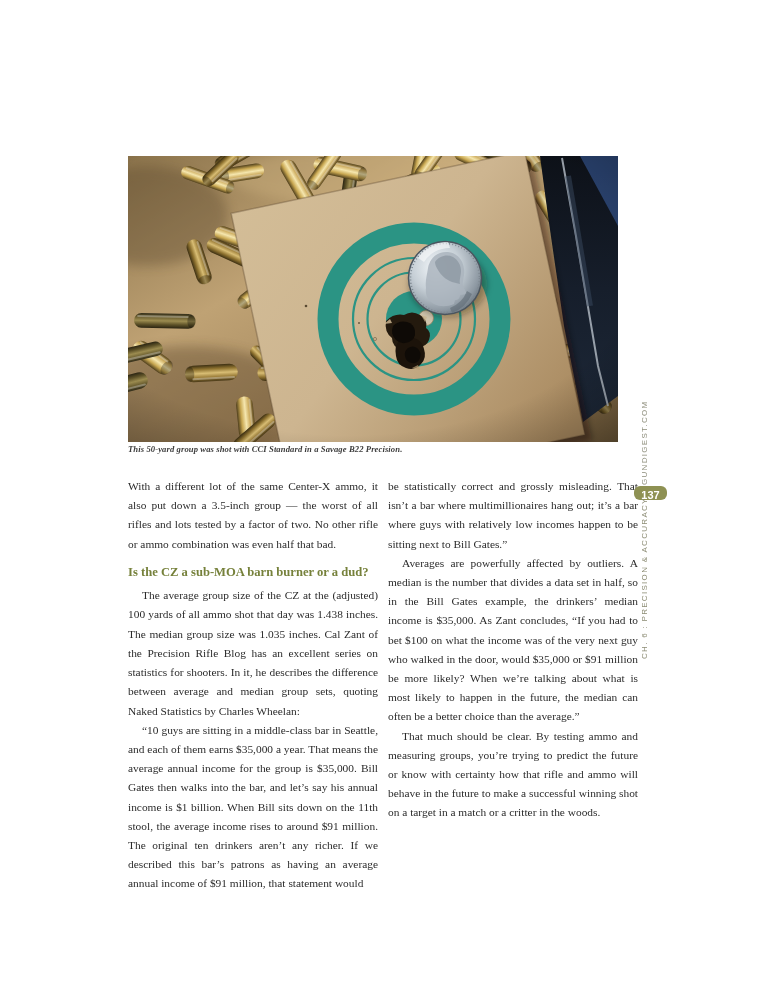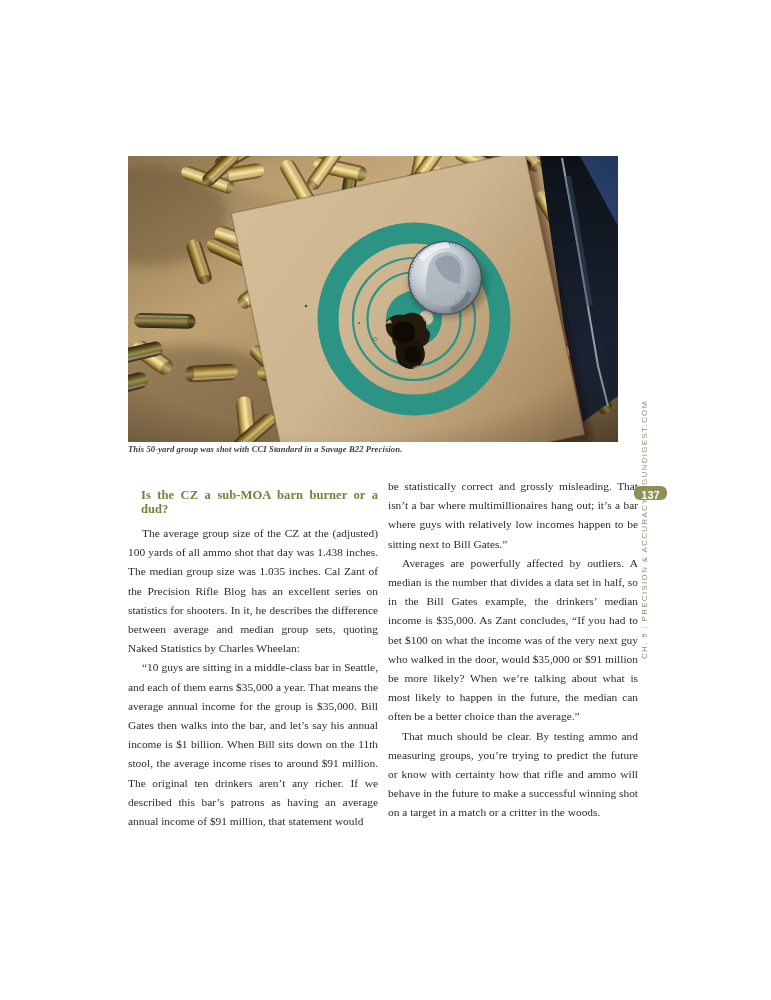--- a/index.html
+++ b/index.html
@@ -9,21 +9,21 @@
   .photo svg{display:block;}
   .caption{position:absolute;left:128px;top:444px;width:490px;
            font:italic bold 8.6px/1.3 "Liberation Serif", serif;color:#3c3c3c;letter-spacing:.1px;}
   .col{position:absolute;top:477px;width:250px;font-size:11.4px;line-height:19.2px;
        text-align:justify;}
   .col-left{left:128px;}
   .col-right{left:388px;}
   .col p{margin:0;}
   .col p.indent{text-indent:14px;}
   .col .ital{}
-  h2.sec{font:bold 12.6px/1.15 "Liberation Serif", serif;color:#76813b;margin:11px 0 7px 13px;}
+  h2.sec{font:bold 12.6px/1.15 "Liberation Serif", serif;color:#76813b;margin:11px 0 7px 0;}
   .vert{position:absolute;transform:rotate(-90deg);font-family:"Liberation Sans", sans-serif;
         font-size:8px;letter-spacing:1.3px;color:#8d8d7b;text-align:center;white-space:nowrap;}
   .site-url{width:84px;height:12px;left:604px;top:437px;}
   .chapter{width:156px;height:12px;left:568px;top:575px;color:#8c8c74;}
   .badge{position:absolute;left:634px;top:486px;width:33px;height:14px;background:#8e9153;
          color:#ffffff;font:bold 11px/19px "Liberation Sans", sans-serif;text-align:center;border-radius:6px;}
 </style>
 </head>
 <body>
 
@@ -474,20 +474,21 @@
         <path d="M344,138 a36.5,36.5 0 0 1 -20,19 l-2,-5 a30,30 0 0 0 17,-17 z" fill="#5f6a74" opacity="0.6"></path>
       </g>
 
       <rect x="0" y="0" width="490" height="286" fill="url(#vig)"></rect>
     </svg>
   </figure>
 
   <div class="caption">This 50-yard group was shot with CCI Standard in a Savage B22 Precision.</div>
 
   <div class="col col-left">
+    <p>With a different lot of the same Center-X ammo, it also put down a 3.5-inch group — the worst of all rifles and lots tested by a factor of two. No other rifle or ammo combination was even half that bad.</p>
     <h2 class="sec">Is the CZ a sub-MOA barn burner or a dud?</h2>
     <p class="indent"><span>The average group size of the CZ at the (adjusted) 100 yards of all ammo shot that day was 1.438 inches. The median group size was 1.035 inches. Cal Zant of the Precision Rifle Blog has an excellent series on statistics for shooters. In it, he describes the difference between average and median group sets, quoting </span><span class="ital">Naked Statistics</span><span> by Charles Wheelan:</span></p>
     <p class="indent">“10 guys are sitting in a middle-class bar in Seattle, and each of them earns $35,000 a year. That means the average annual income for the group is $35,000. Bill Gates then walks into the bar, and let’s say his annual income is $1 billion. When Bill sits down on the 11th stool, the average income rises to around $91 million. The original ten drinkers aren’t any richer. If we described this bar’s patrons as having an average annual income of $91 million, that statement would</p>
   </div>
 
   <div class="col col-right">
     <p>be statistically correct and grossly misleading. That isn’t a bar where multimillionaires hang out; it’s a bar where guys with relatively low incomes happen to be sitting next to Bill Gates.”</p>
     <p class="indent">Averages are powerfully affected by outliers. A median is the number that divides a data set in half, so in the Bill Gates example, the drinkers’ median income is $35,000. As Zant concludes, “If you had to bet $100 on what the income was of the very next guy who walked in the door, would $35,000 or $91 million be more likely? When we’re talking about what is most likely to happen in the future, the median can often be a better choice than the average.”</p>
     <p class="indent">That much should be clear. By testing ammo and measuring groups, you’re trying to predict the future or know with certainty how that rifle and ammo will behave in the future to make a successful winning shot on a target in a match or a critter in the woods.</p>
   </div>

